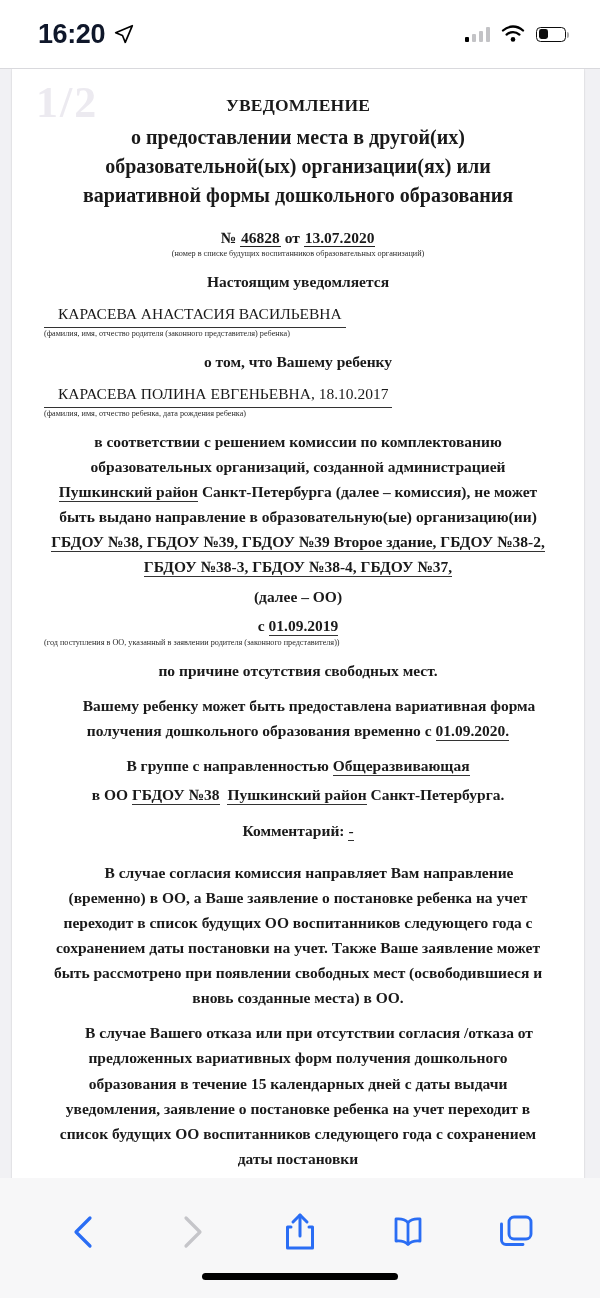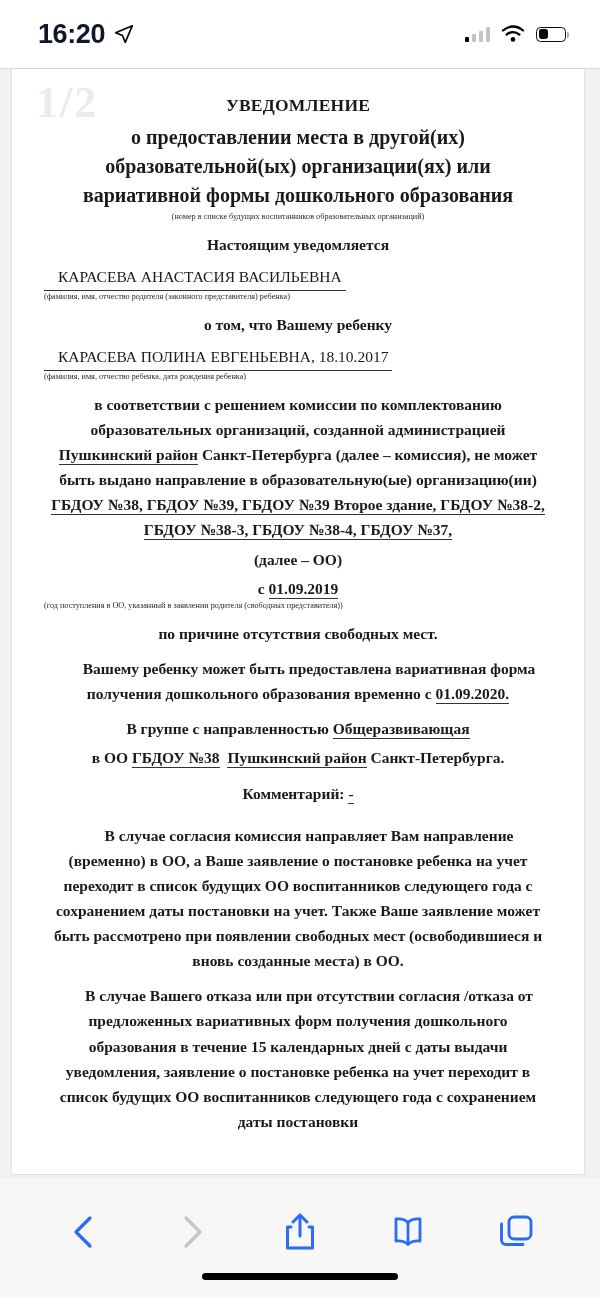--- a/index.html
+++ b/index.html
@@ -129,36 +129,42 @@
 
   <div class="docarea">
 
     <div class="page p1">
       <div class="watermark">1/2</div>
 
       <h1 class="doc-title t-center">УВЕДОМЛЕНИЕ</h1>
       <div class="doc-sub t-center">о предоставлении места в другой(их) образовательной(ых) организации(ях) или</div>
       <div class="doc-sub t-center">вариативной формы дошкольного образования</div>
 
+      <div class="doc-num t-center">
+        <span>№</span>
+        <u>46828</u>
+        <span>от</span>
+        <u>13.07.2020</u>
+      </div>
       <div class="tiny c">(номер в списке будущих воспитанников образовательных организаций)</div>
 
       <p class="body">Настоящим уведомляется</p>
       <div class="fieldline" style="min-width:275px">КАРАСЕВА АНАСТАСИЯ ВАСИЛЬЕВНА</div>
       <div class="tiny fieldcap">(фамилия, имя, отчество родителя (законного представителя) ребенка)</div>
 
       <p class="body">о том, что Вашему ребенку</p>
       <div class="fieldline" style="min-width:305px">КАРАСЕВА ПОЛИНА ЕВГЕНЬЕВНА, 18.10.2017</div>
       <div class="tiny fieldcap">(фамилия, имя, отчество ребенка, дата рождения ребенка)</div>
 
       <p class="body"><span>в соответствии с решением комиссии по комплектованию образовательных организаций, созданной администрацией </span><u class="ul">Пушкинский район</u><span> Санкт-Петербурга (далее – комиссия), не может быть выдано направление в образовательную(ые) организацию(ии) </span><u class="ul">ГБДОУ №38, ГБДОУ №39, ГБДОУ №39 Второе здание, ГБДОУ №38-2, ГБДОУ №38-3, ГБДОУ №38-4, ГБДОУ №37,</u></p>
 
       <p class="body tight">(далее – ОО)</p>
 
       <p class="body tight"><span>с</span> <u class="ul">01.09.2019</u></p>
-      <div class="tiny">(год поступления в ОО, указанный в заявлении родителя (свободных представителя))</div>
+      <div class="tiny">(год поступления в ОО, указанный в заявлении родителя (законного представителя))</div>
 
       <p class="body">по причине отсутствия свободных мест.</p>
 
       <p class="body indent"><span>Вашему ребенку может быть предоставлена вариативная форма получения дошкольного образования временно с </span><u class="ul">01.09.2020.</u></p>
 
       <p class="body"><span>В группе с направленностью </span><u class="ul">Общеразвивающая</u></p>
 
       <p class="body tight"><span>в ОО </span><u class="ul">ГБДОУ №38</u>&nbsp; <u class="ul">Пушкинский район</u><span> Санкт-Петербурга.</span></p>
 
       <p class="body"><span>Комментарий: </span><u class="ul">-</u></p>

